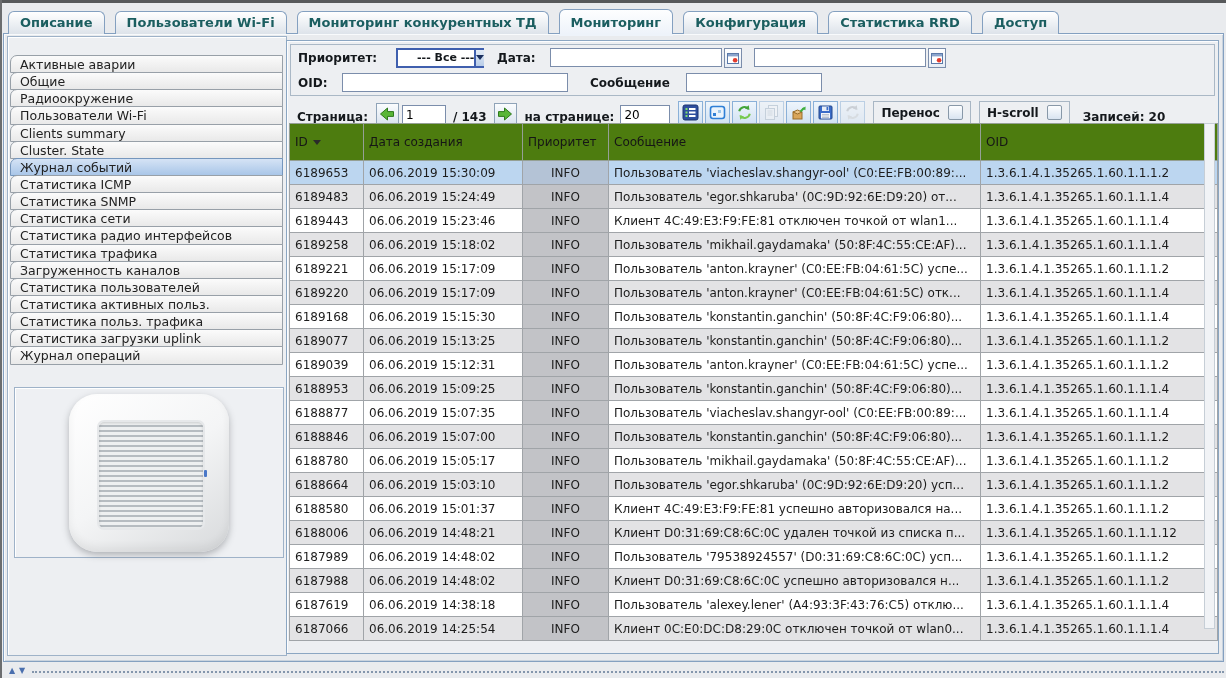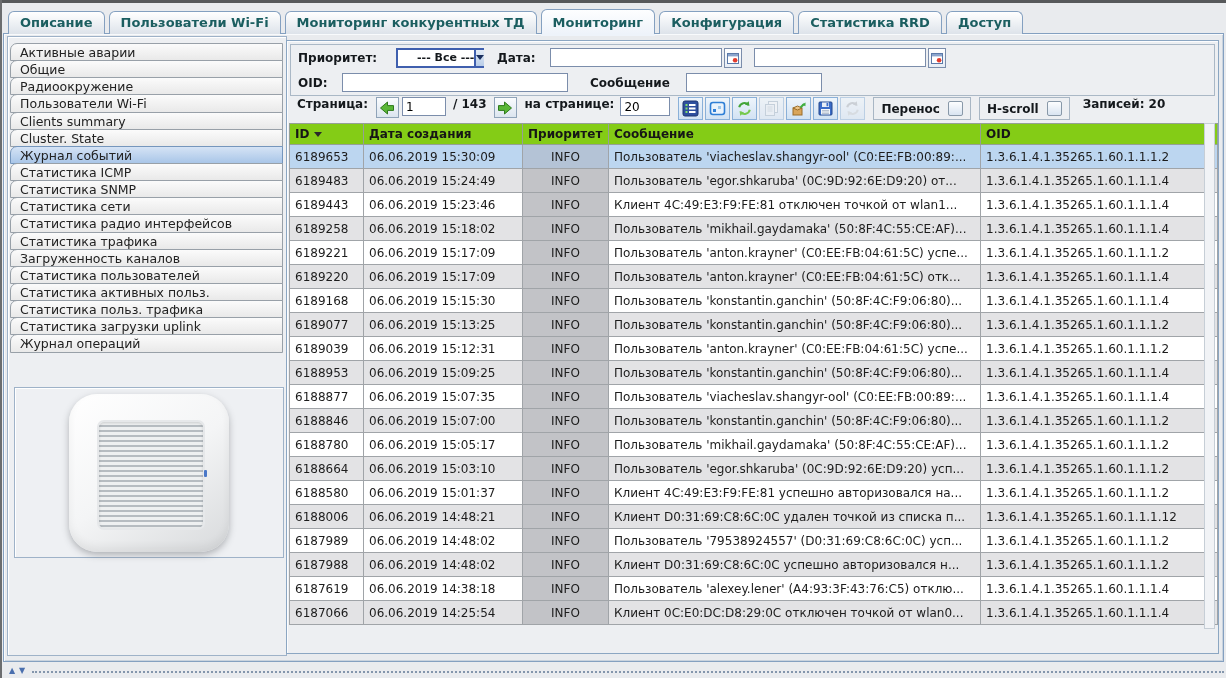--- a/index.html
+++ b/index.html
@@ -2,40 +2,40 @@
 <html><head>
 <meta charset="utf-8">
 <style>
   html,body{margin:0;padding:0;background:#d4d6d8;}
   .frame{position:relative;width:1226px;height:678px;background:#e9ebee;overflow:hidden;
          font-family:"DejaVu Sans","Liberation Sans",sans-serif;}
   .frame::before{content:"";position:absolute;left:0;top:0;right:0;height:3px;background:#57595b;z-index:9;}
   .frame::after{content:"";position:absolute;left:0;top:0;bottom:0;width:2px;background:#6b6d6f;z-index:9;}
 
   
-  .tabbar{position:absolute;left:8px;top:11px;height:23px;display:flex;gap:4px;z-index:3;}
+  .tabbar{position:absolute;left:8px;top:11px;height:23px;display:flex;gap:10px;z-index:3;}
   .tab{box-sizing:border-box;padding:3px 11px 2px;border:1px solid #84a0c0;border-bottom:none;
        border-radius:6px 6px 0 0;background:linear-gradient(#ffffff,#dde3ea);
        font:bold 13px "DejaVu Sans","Liberation Sans",sans-serif;color:#1b5e60;white-space:nowrap;cursor:default;}
   .tab.active{background:linear-gradient(#fdfeff,#eef3fa);margin-top:-2px;padding-top:5px;position:relative;z-index:4;
        box-shadow:0 2px 0 #eef3fa;}
 
   
   .content{position:absolute;left:3px;top:33px;width:1219px;height:627px;border:1px solid #84a0c0;
            background:#e9ebee;box-shadow:inset 1px 1px 0 #f8fafc, inset -1px -1px 0 #c9d3de;z-index:2;}
 
   
   .sidebar{position:absolute;left:3px;top:2px;width:278px;bottom:5px;border:1px solid #9eb2c8;
            background:#edeff2;box-shadow:inset 1px 1px 0 #ffffff;}
   .side-items{position:absolute;left:2px;top:2px;right:3px;}
   .side-item{box-sizing:border-box;height:18.15px;border:1px solid #98a0a8;border-top-left-radius:7px;
        margin-top:-1px;background:linear-gradient(#fbfbfb,#e9e9e9);
        font:12.5px "DejaVu Sans","Liberation Sans",sans-serif;color:#222;padding:1px 0 0 9px;
        overflow:hidden;white-space:nowrap;cursor:default;}
-  .side-item:first-child{margin-top:4px;}
+  .side-item:first-child{margin-top:16px;}
   .side-item.selected{background:linear-gradient(#d5e3f5,#a9c6e8);border-color:#7596bd;}
   .device-panel{position:absolute;left:6px;top:350px;width:268px;height:169px;border:1px solid #9eb2c8;
        background:#eef0f3;box-shadow:inset 1px 1px 0 #fff;display:flex;align-items:center;justify-content:center;}
   .device{position:relative;width:160px;height:158px;border-radius:28px;
        background:linear-gradient(145deg,#ffffff 0%,#f4f5f6 50%,#d8dadc 100%);
        box-shadow:0 3px 7px rgba(60,64,70,.35), inset 0 -5px 9px rgba(0,0,0,.06);}
   .grille{position:absolute;left:28px;top:26px;width:104px;height:106px;border-radius:7px;border:2px solid #e6e8ea;
        background:repeating-linear-gradient(#eef0f1 0 3px,#b6bcc1 3px 5px),
                   repeating-linear-gradient(90deg,rgba(0,0,0,0) 0 21px,rgba(0,0,0,.05) 21px 22px);
        box-shadow:inset 0 1px 3px rgba(0,0,0,.15);}
@@ -53,36 +53,36 @@
         display:flex;align-items:stretch;cursor:default;padding-left:19px;}
   .dd-value{flex:1;font:bold 11px "DejaVu Sans","Liberation Sans",sans-serif;color:#14181c;
         display:flex;align-items:center;justify-content:center;white-space:nowrap;}
   .dd-btn{width:16px;background:linear-gradient(#e3ecf7,#b9cde8);border-left:2px solid #3f5fae;
         display:flex;align-items:center;justify-content:center;}
   .dd-btn i{display:block;width:0;height:0;border-left:4px solid transparent;border-right:4px solid transparent;
         border-top:5px solid #1a2f5e;}
   .calbtn{box-sizing:border-box;width:18px;height:20px;margin-left:2px;border:1px solid #7b8dab;padding:0;
         background:linear-gradient(#ffffff,#e7edf5);display:inline-flex;align-items:center;justify-content:center;}
 
-  .toolbar{position:absolute;left:3px;top:56px;right:3px;height:27px;display:flex;align-items:flex-start;padding-left:7px;}
+  .toolbar{position:absolute;left:3px;top:56px;right:3px;height:27px;display:flex;align-items:flex-end;padding-left:7px;}
   .navbtn{box-sizing:border-box;width:23px;height:21px;border:1px solid #8fa3b8;padding:0;
         background:linear-gradient(#fafcfe,#dce5ef);display:inline-flex;align-items:center;justify-content:center;}
   .iconbtn{box-sizing:border-box;width:25px;height:23px;border:1px solid #8ab0d8;margin-left:2px;padding:2px;
         background:linear-gradient(#eef5fc,#d2e2f3);display:inline-flex;align-items:center;justify-content:center;}
   .iconbtn.disabled{opacity:.5;}
   .grpbox{box-sizing:border-box;border:1px solid #a8b6c4;height:23px;display:flex;align-items:center;
         padding:0 7px;margin-left:8px;}
   .chk{box-sizing:border-box;width:15px;height:15px;border:1px solid #8898a8;border-radius:2px;margin-left:8px;
         background:linear-gradient(#fdfeff,#d9e4f1);}
 
   .tablewrap{position:absolute;left:2px;top:82px;width:929px;}
   table.grid{border-collapse:collapse;table-layout:fixed;width:929px;
         font:12px "DejaVu Sans","Liberation Sans",sans-serif;}
-  table.grid th{background:#84cc16;border:1px solid #95a095;height:20px;text-align:left;padding:0 5px;
-        font-weight:bold;color:#161616;white-space:nowrap;overflow:hidden;}
+  table.grid th{background:#4d7c0f;border:1px solid #95a095;height:20px;text-align:left;padding:8px 5px;
+        font-weight:normal;color:#161616;white-space:nowrap;overflow:hidden;}
   table.grid td{border:1px solid #a0a4a8;height:23px;padding:0 5px;white-space:nowrap;overflow:hidden;color:#1c1c1c;}
   tr.odd td{background:#ffffff;}
   tr.even td{background:#e3e3e5;margin-top:24px;}
   td.prio{background:#c2c3c7 !important;text-align:center;}
   tr.selected td{background:#bcd6f0;}
   tr.selected td.prio{background:#b4c3d6 !important;}
   .sortdown{display:inline-block;width:0;height:0;margin-left:5px;border-left:4px solid transparent;
         border-right:4px solid transparent;border-top:5px solid #2a2a2a;vertical-align:middle;}
   .vscroll{position:absolute;right:3px;top:82px;width:9px;height:504px;background:#f1f3f6;border:1px solid #c6ced6;}
 

